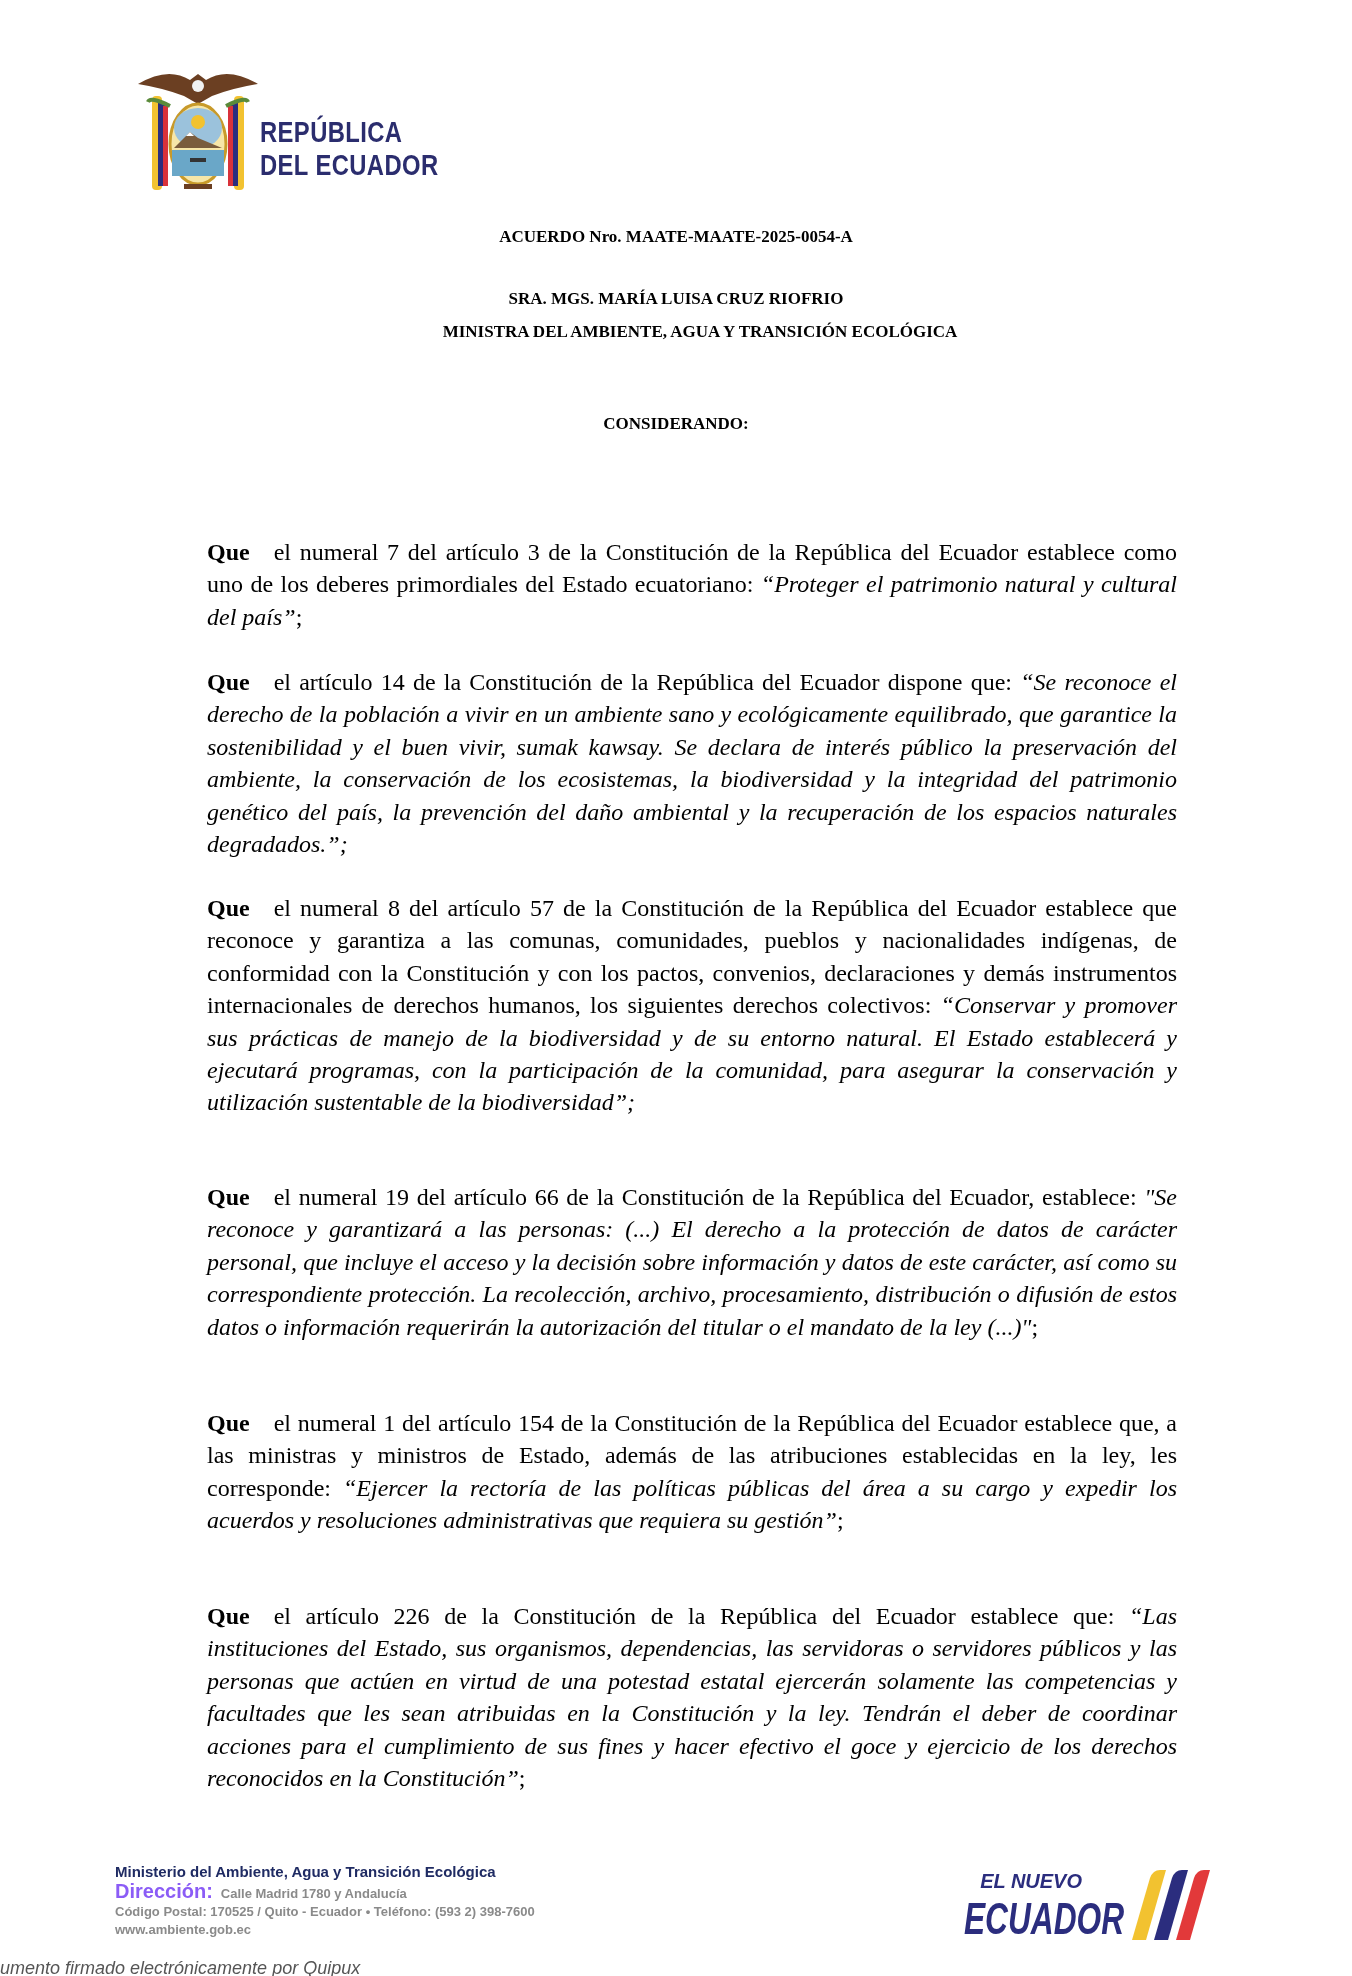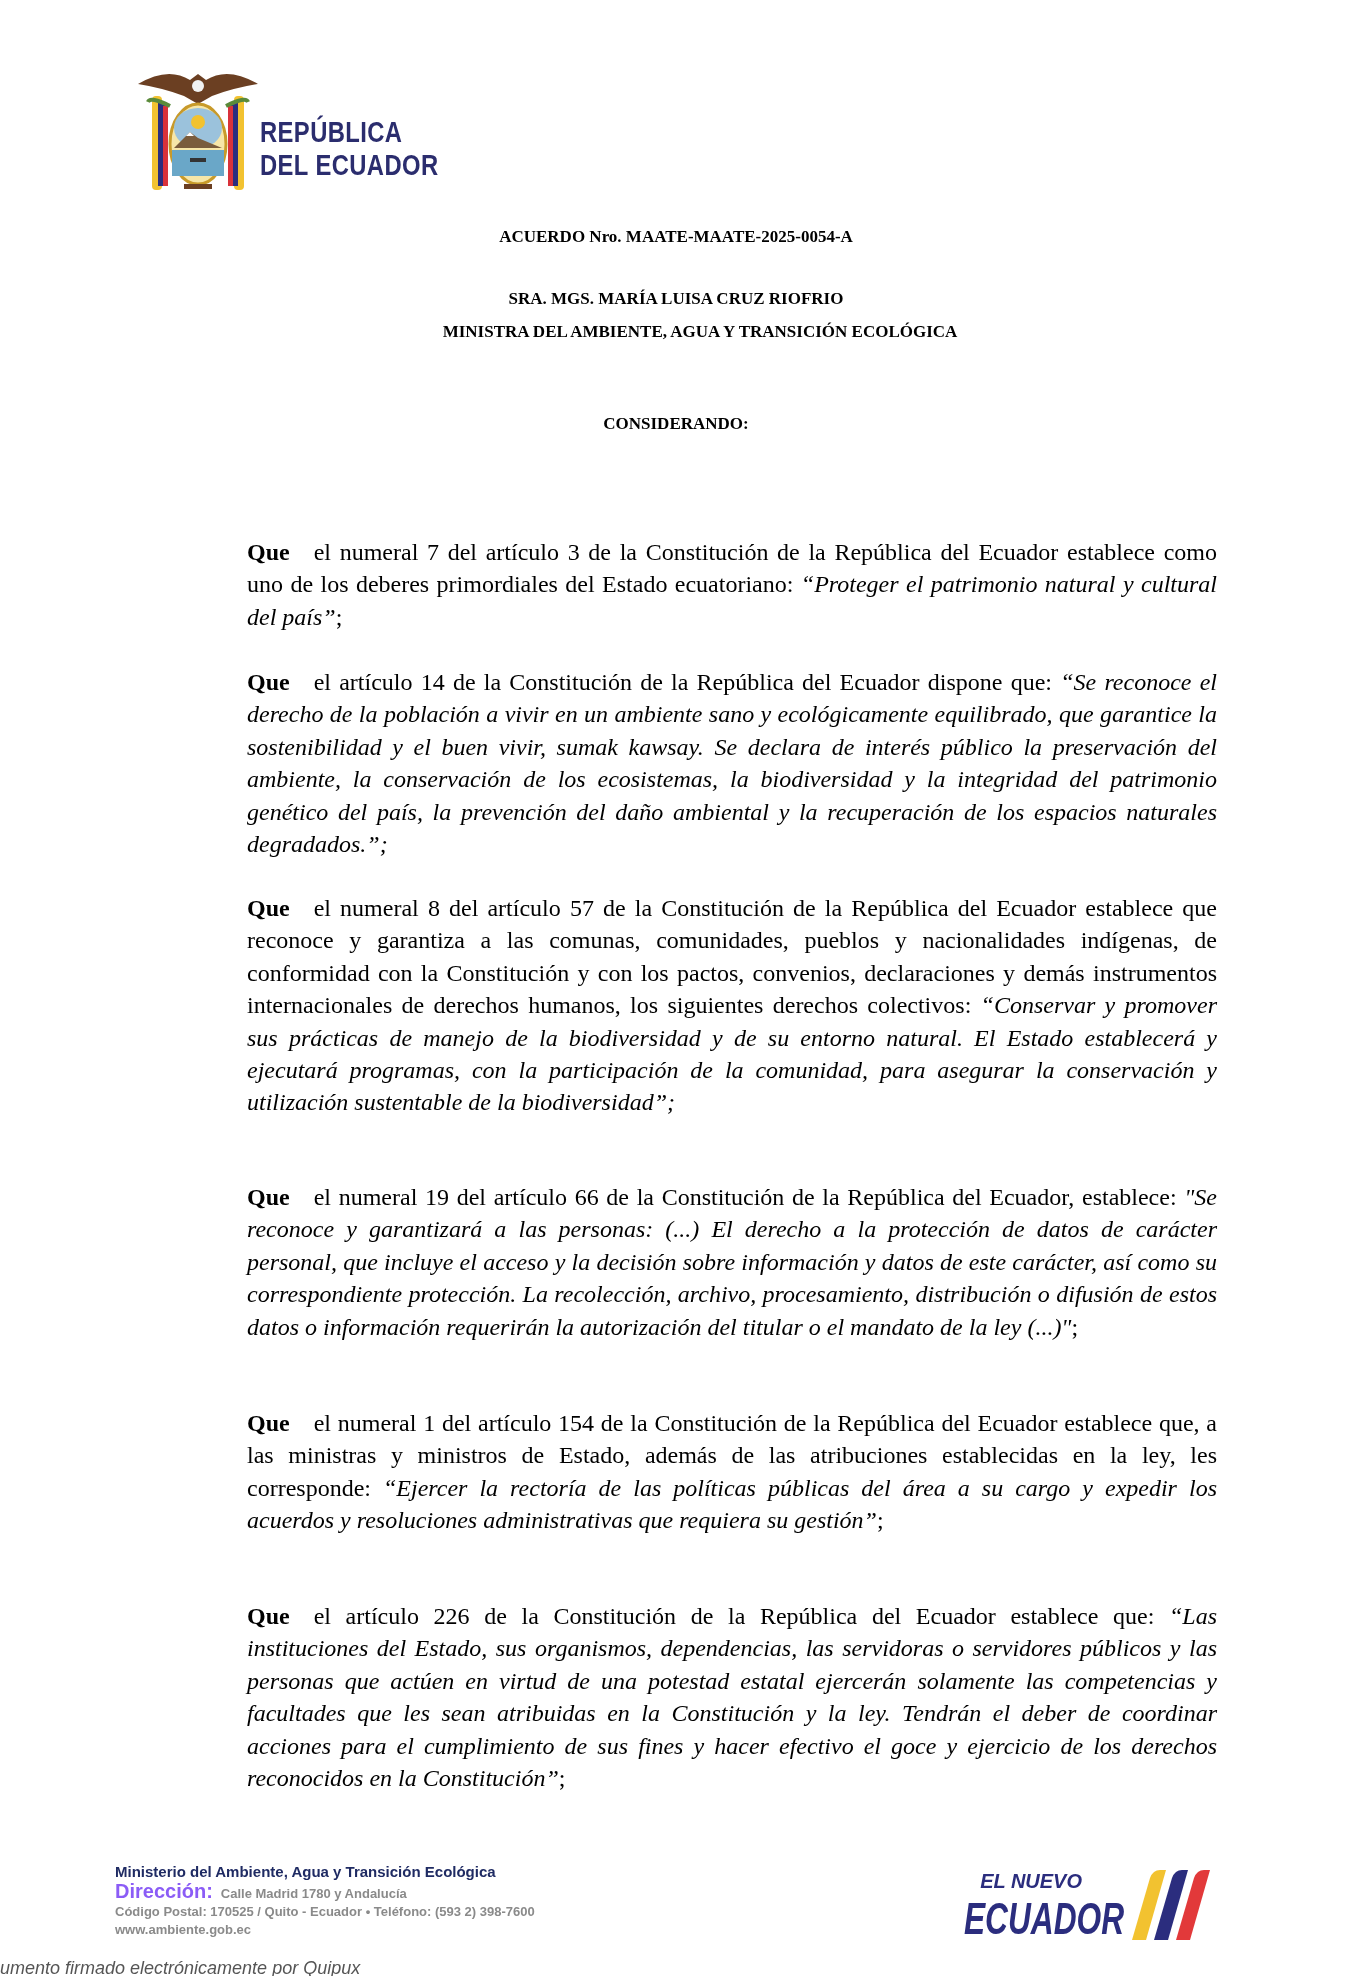--- a/index.html
+++ b/index.html
@@ -1,21 +1,21 @@
 <!DOCTYPE html>
 <html><head>
 <meta charset="utf-8">
 <style>
   html, body { margin:0; padding:0; background:#ffffff; }
   body { width:1352px; height:1976px; position:relative; overflow:hidden; font-family:"Liberation Serif", serif; color:#000; }
   .abs { position:absolute; }
   .logo { left:128px; top:66px; width:140px; height:130px; }
   .brand { left:260px; top:116px; font-family:"Liberation Sans", sans-serif; font-weight:bold; color:#2b2d6e; font-size:29px; line-height:33px; letter-spacing:0.5px; transform:scaleX(0.82); transform-origin:left top; }
   .center-title { left:0; width:1352px; text-align:center; font-weight:bold; font-size:17px; }
-  .body { left:207px; width:970px; font-size:24px; line-height:32.4px; text-align:justify;margin-left:40px; }
+  .body { left:207px; width:970px; font-size:24px; line-height:32.4px; text-align:justify; }
   .para { position:absolute; left:207px; width:970px; }
   .para p { margin:0; }
   .que { font-weight:bold; margin-right:24px; }
   em { font-style:italic; }
   .footer-left { left:83px; top:1862px; font-family:"Liberation Sans", sans-serif;margin-left:32px; }
   .f1 { font-weight:bold; color:#1f2b63; font-size:15px; line-height:20px; }
   .f2 { font-size:13px; line-height:18px; color:#8a8a8a; font-weight:bold; }
   .f2 .lbl { color:#8b5cf6; font-size:20px; margin-right:8px; }
   .cut { left:0; top:1958px; font-family:"Liberation Sans", sans-serif; font-style:italic; font-size:18px; color:#555; }
   .page-num { left:1268px; top:1978px; font-family:"Liberation Sans", sans-serif; font-size:14px; font-style:italic; color:#111;text-align:center; }

